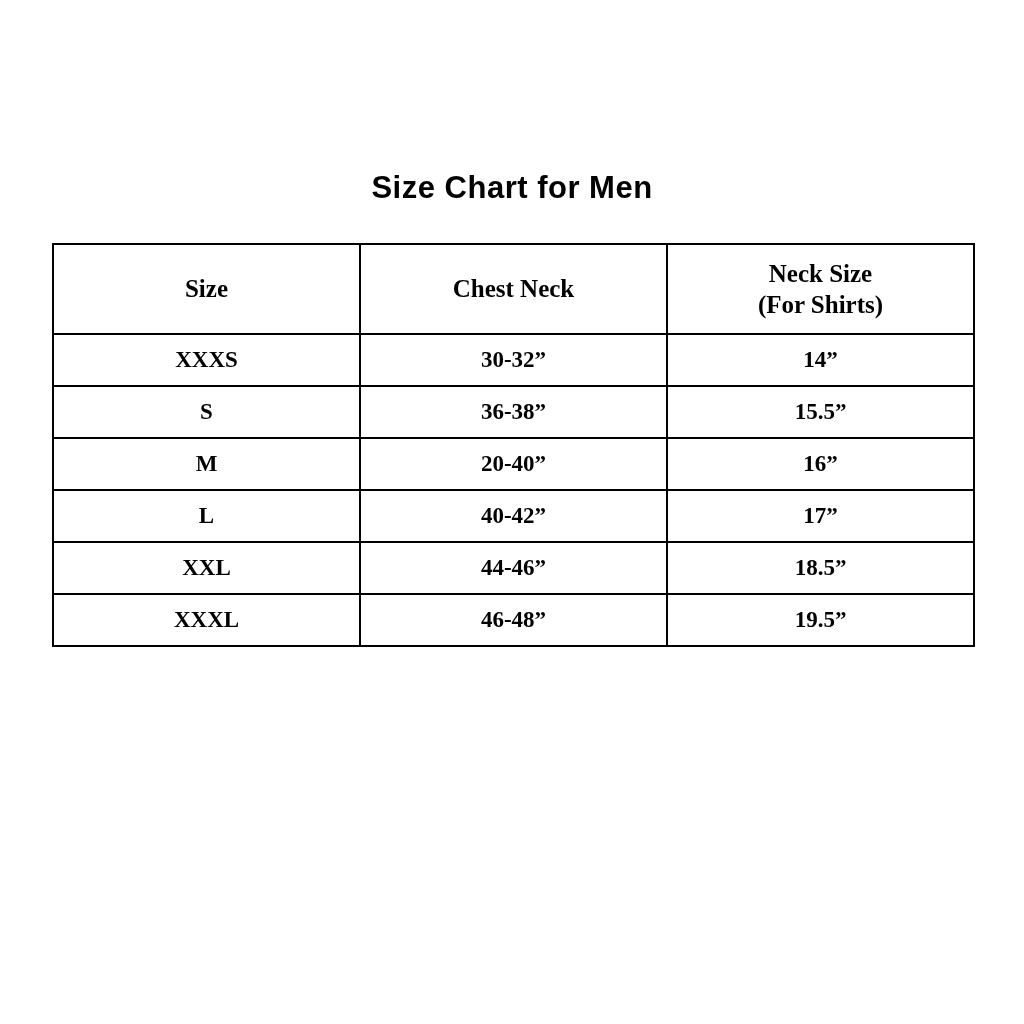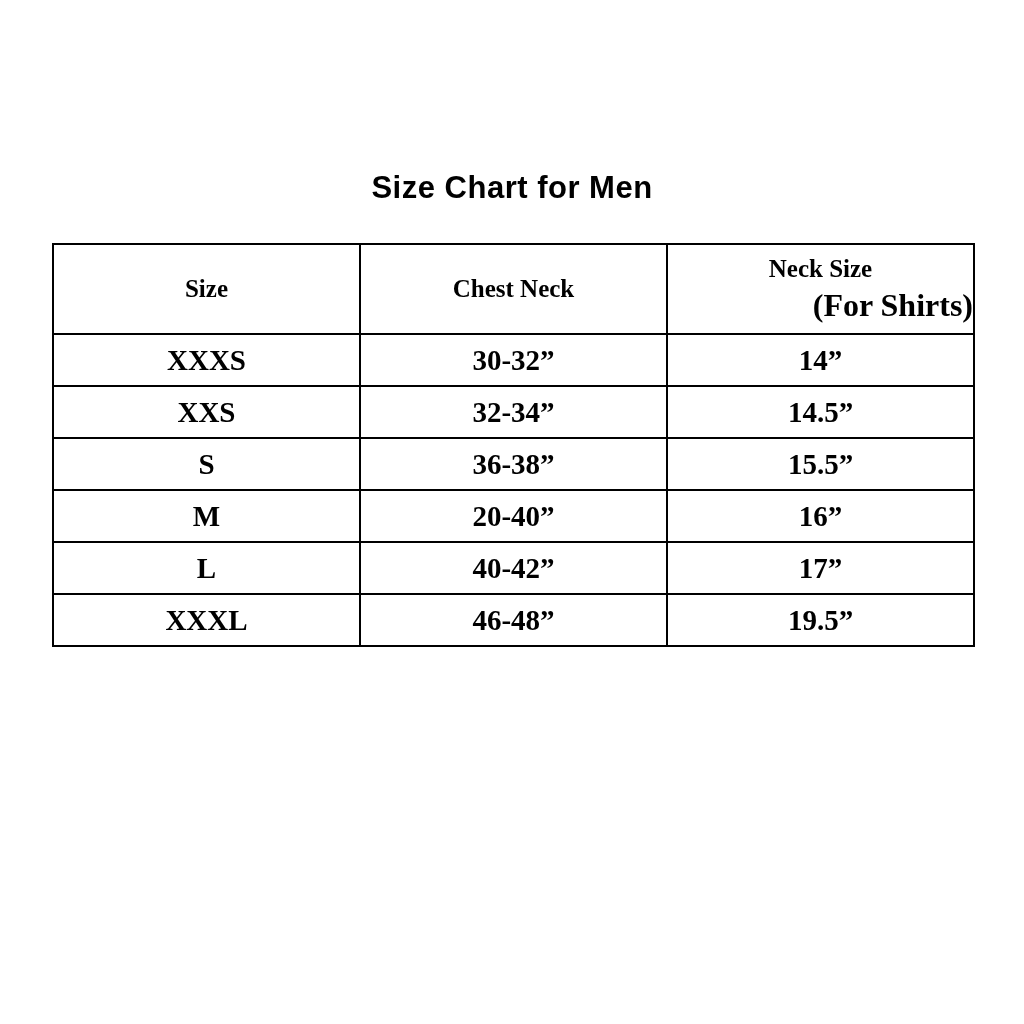--- a/index.html
+++ b/index.html
@@ -43,27 +43,26 @@
     font-weight: bold;
     background: #ffffff;
   }
   table.size-chart th {
     height: 90px;
     font-size: 25px;
     line-height: 1.25;
   }
   table.size-chart td {
     height: 52px;
-    font-size: 29px;
+    font-size: 23px;
   }
   .sublabel {
     display: block;
-    font-size: 32px;
+    font-size: 25px;
     font-weight: bold;
-    text-align: right;
   }
 </style>
 </head>
 <body>
 
 <div class="page">
   <div class="chart-title">Size Chart for Men</div>
 
   <table class="size-chart">
     <thead>
@@ -80,39 +79,39 @@
         </th>
       </tr>
     </thead>
     <tbody id="table-body">
         <tr>
           <td>XXXS</td>
           <td>30-32”</td>
           <td>14”</td>
         </tr>
         <tr>
-          <td>XXS</td>
-          <td>32-34”</td>
-          <td>14.5”</td>
-        </tr>
-        <tr>
           <td>S</td>
           <td>36-38”</td>
           <td>15.5”</td>
         </tr>
         <tr>
           <td>M</td>
           <td>20-40”</td>
           <td>16”</td>
         </tr>
         <tr>
           <td>L</td>
           <td>40-42”</td>
           <td>17”</td>
         </tr>
         <tr>
+          <td>XXL</td>
+          <td>44-46”</td>
+          <td>18.5”</td>
+        </tr>
+        <tr>
           <td>XXXL</td>
           <td>46-48”</td>
           <td>19.5”</td>
         </tr>
       </tbody>
   </table>
 </div>
 
 </body></html>

